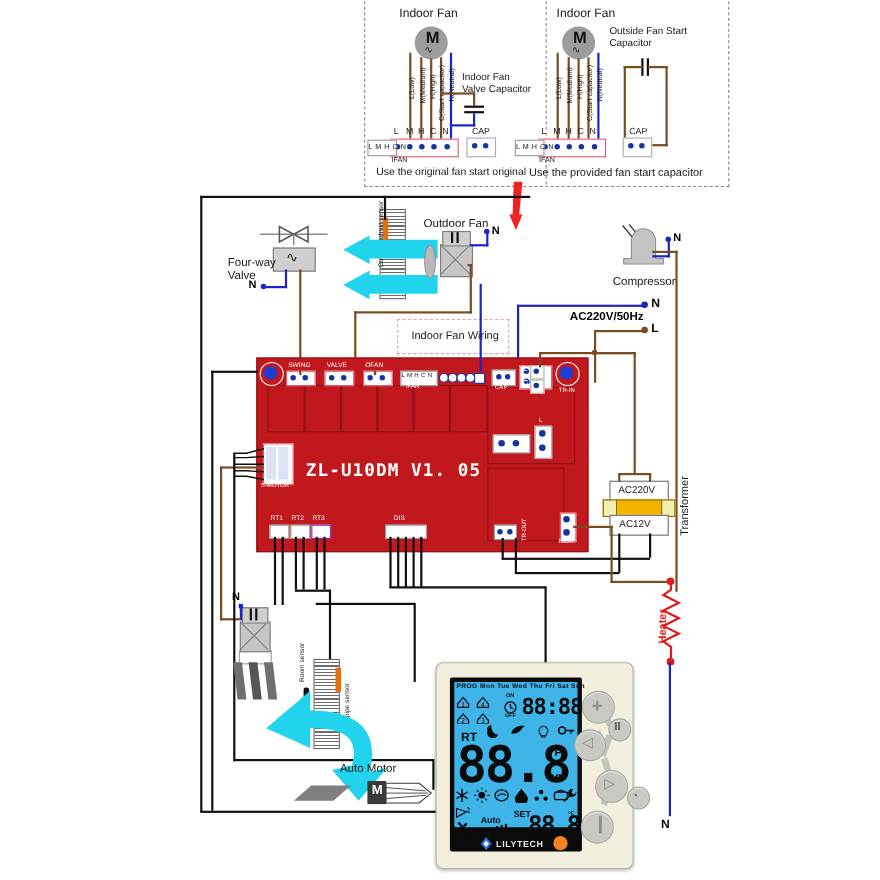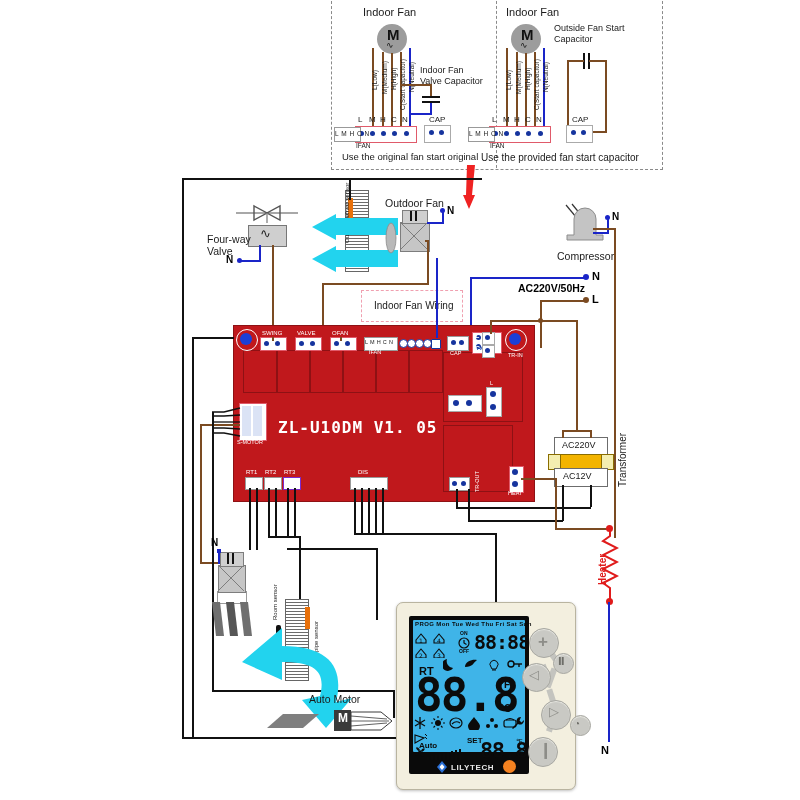--- a/index.html
+++ b/index.html
@@ -509,21 +509,21 @@
 </svg>
 
 <svg class="abs" style="left:414px;top:733px;" width="14" height="12" viewBox="0 0 14 12">
   <path d="M1 10 L1 2 L10 5 Z" fill="none" stroke="#0b0b0b" stroke-width="1.1"></path>
   <path d="M11 1 L13 3 M11 4 L13 6" stroke="#0b0b0b" stroke-width="1"></path>
 </svg>
 <svg class="abs" style="left:413px;top:745px;" width="14" height="14" viewBox="0 0 14 14">
   <circle cx="7" cy="7" r="1.8" fill="#0b0b0b"></circle>
   <path d="M7 5 C4 0 1 3 5.5 6 M9 7 C14 4 11 1 8 5.5 M7 9 C10 14 13 11 8.5 8 M5 7 C0 10 3 13 6 8.5" fill="#0b0b0b"></path>
 </svg>
-<div class="lbl b" style="left:419px;top:742px;font-size:8px;color:#0b0b0b;text-align:right;">Auto</div>
+<div class="lbl b" style="left:437px;top:742px;font-size:8px;color:#0b0b0b;text-align:right;">Auto</div>
 <svg class="abs" style="left:427px;top:748px;" width="36" height="12" viewBox="0 0 36 12">
   <g fill="#0b0b0b">
     <rect x="0" y="9" width="2" height="3"></rect>
       <rect x="4" y="8" width="2" height="4"></rect>
     <rect x="8" y="7" width="2" height="5"></rect>
       <rect x="12" y="6" width="2" height="6"></rect>
     <rect x="16" y="5" width="2" height="7"></rect>
       <rect x="20" y="4" width="2" height="8"></rect>
     <rect x="24" y="3" width="2" height="9"></rect>
       <rect x="28" y="2" width="2" height="10"></rect>

